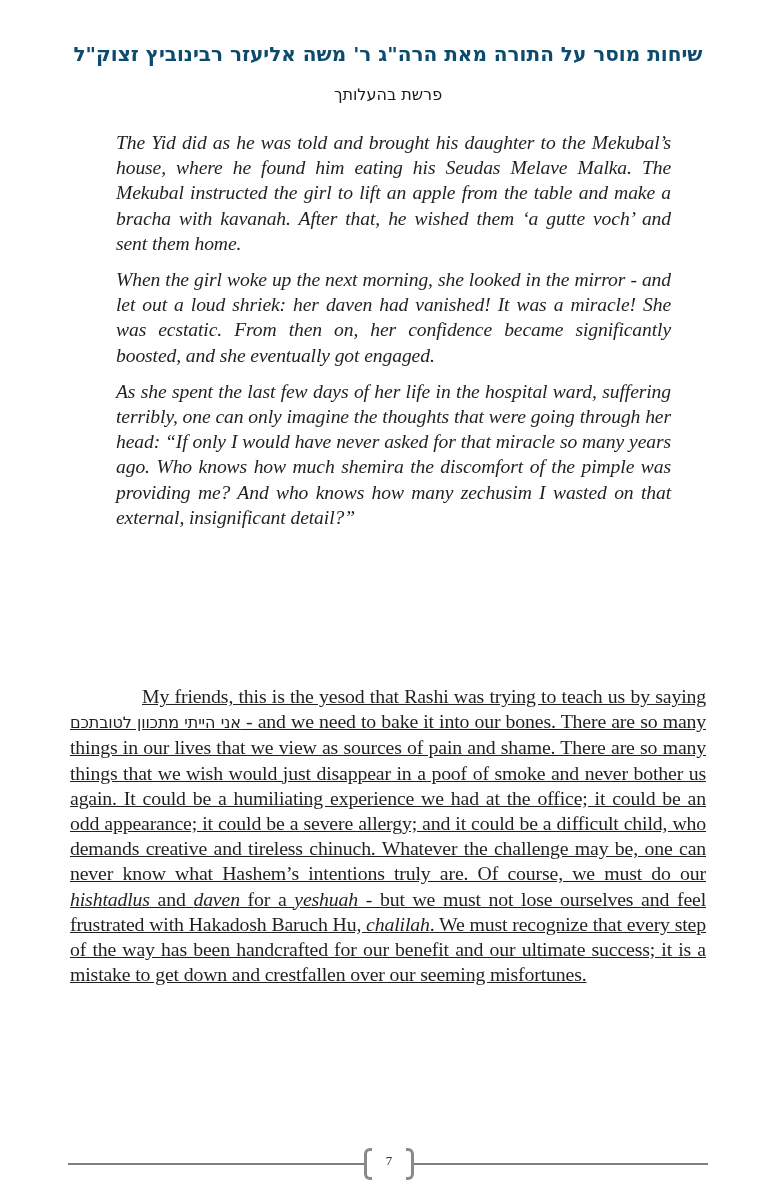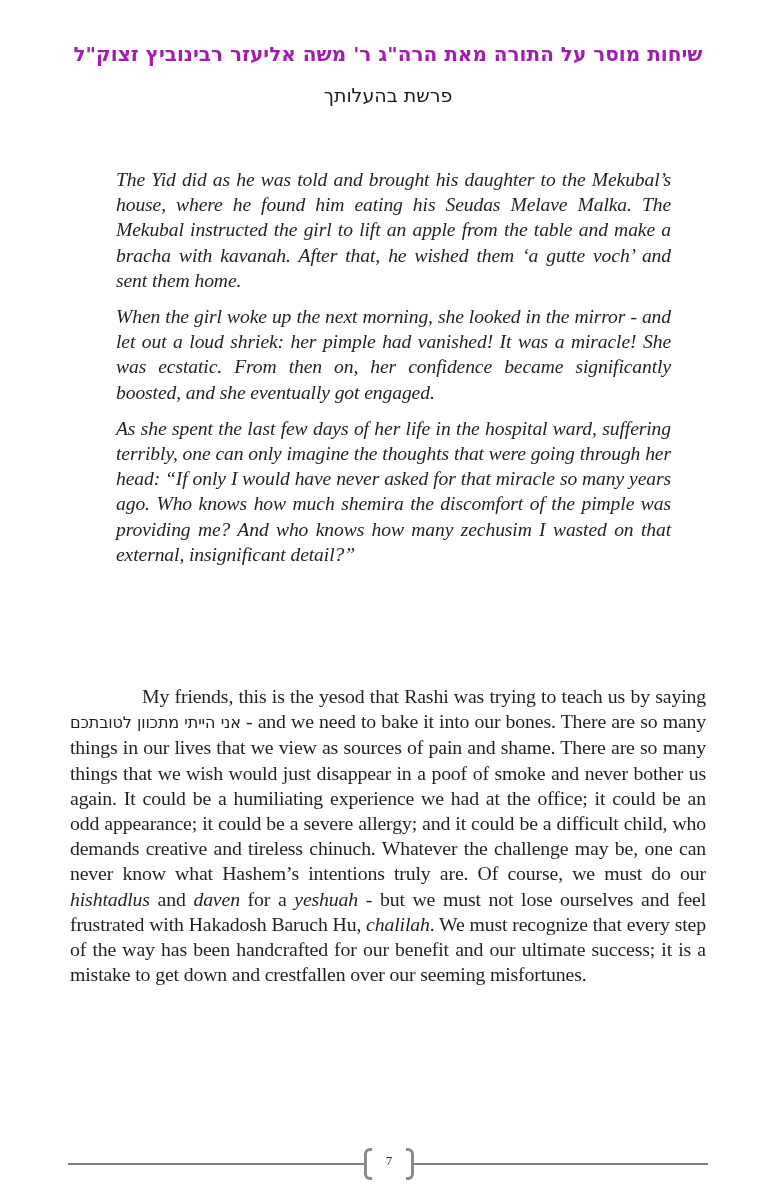--- a/index.html
+++ b/index.html
@@ -19,40 +19,39 @@
       position: absolute;
       top: 40px;
       left: 70px;
       width: 636px;
       text-align: center;
       direction: rtl;
       font-family: "DejaVu Sans", "Liberation Sans", sans-serif;
       font-weight: bold;
       font-size: 20px;
       line-height: 28px;
-      color: #a21caf;
+      color: #0c4a6e;
     }
     .header-sub {
       position: absolute;
       top: 82px;
       left: 70px;
       width: 636px;
       text-align: center;
       direction: rtl;
       font-family: "DejaVu Sans", "Liberation Sans", sans-serif;
-      font-size: 19px;
+      font-size: 16px;
       line-height: 26px;
       color: #1a1a1a;
     }
     .quote-block {
       position: absolute;
       top: 130px;
       left: 116px;
       width: 555px;
-      margin-top: 37px;
     }
     .quote-para {
       font-style: italic;
       font-size: 19.6px;
       line-height: 25.2px;
       text-align: justify;
       margin: 0 0 11px 0;
       letter-spacing: -0.1px;
     }
     .body-block {
@@ -61,20 +60,21 @@
       left: 70px;
       width: 636px;
     }
     .body-para {
       font-size: 19.8px;
       line-height: 25.2px;
       text-align: justify;
       text-indent: 72px;
       margin: 0 0 11px 0;
       letter-spacing: -0.15px;
+      text-decoration: underline;
     }
     .body-para em {
       font-style: italic;
     }
     .hebrew-inline {
       direction: rtl;
       unicode-bidi: isolate;
       font-family: "DejaVu Sans", "Liberation Sans", sans-serif;
       font-size: 16px;
     }
@@ -124,21 +124,21 @@
     }
   </style>
 </head>
 <body>
 
 <div class="header-title">שיחות מוסר על התורה מאת הרה"ג ר' משה אליעזר רבינוביץ זצוק"ל</div>
 <div class="header-sub">פרשת בהעלותך</div>
 
 <div class="quote-block">
   <p class="quote-para">The Yid did as he was told and brought his daughter to the Mekubal’s house, where he found him eating his Seudas Melave Malka. The Mekubal instructed the girl to lift an apple from the table and make a bracha with kavanah. After that, he wished them ‘a gutte voch’ and sent them home.</p>
-  <p class="quote-para">When the girl woke up the next morning, she looked in the mirror - and let out a loud shriek: her pimple had vanished! It was a miracle! She was ecstatic. From then on, her confidence became significantly boosted, and she eventually got engaged.</p>
+  <p class="quote-para">When the girl woke up the next morning, she looked in the mirror - and let out a loud shriek: her daven had vanished! It was a miracle! She was ecstatic. From then on, her confidence became significantly boosted, and she eventually got engaged.</p>
   <p class="quote-para">As she spent the last few days of her life in the hospital ward, suffering terribly, one can only imagine the thoughts that were going through her head: “If only I would have never asked for that miracle so many years ago. Who knows how much shemira the discomfort of the pimple was providing me? And who knows how many zechusim I wasted on that external, insignificant detail?”</p>
 </div>
 
 <div class="body-block">
   <p class="body-para"><span>My friends, this is the yesod that Rashi was trying to teach us by saying </span><span class="hebrew-inline">אני הייתי מתכוון לטובתכם</span><span> - and we need to bake it into our bones. There are so many things in our lives that we view as sources of pain and shame. There are so many things that we wish would just disappear in a poof of smoke and never bother us again. It could be a humiliating experience we had at the office; it could be an odd appearance; it could be a severe allergy; and it could be a difficult child, who demands creative and tireless chinuch. Whatever the challenge may be, one can never know what Hashem’s intentions truly are. Of course, we must do our </span><em>hishtadlus</em><span> and </span><em>daven</em><span> for a </span><em>yeshuah</em><span> - but we must not lose ourselves and feel frustrated with Hakadosh Baruch Hu, </span><em>chalilah</em><span>. We must recognize that every step of the way has been handcrafted for our benefit and our ultimate success; it is a mistake to get down and crestfallen over our seeming misfortunes.</span></p>
 </div>
 
 <div class="footer">
   <div class="footer-rule left"></div>
   <div class="page-bracket left"></div>

